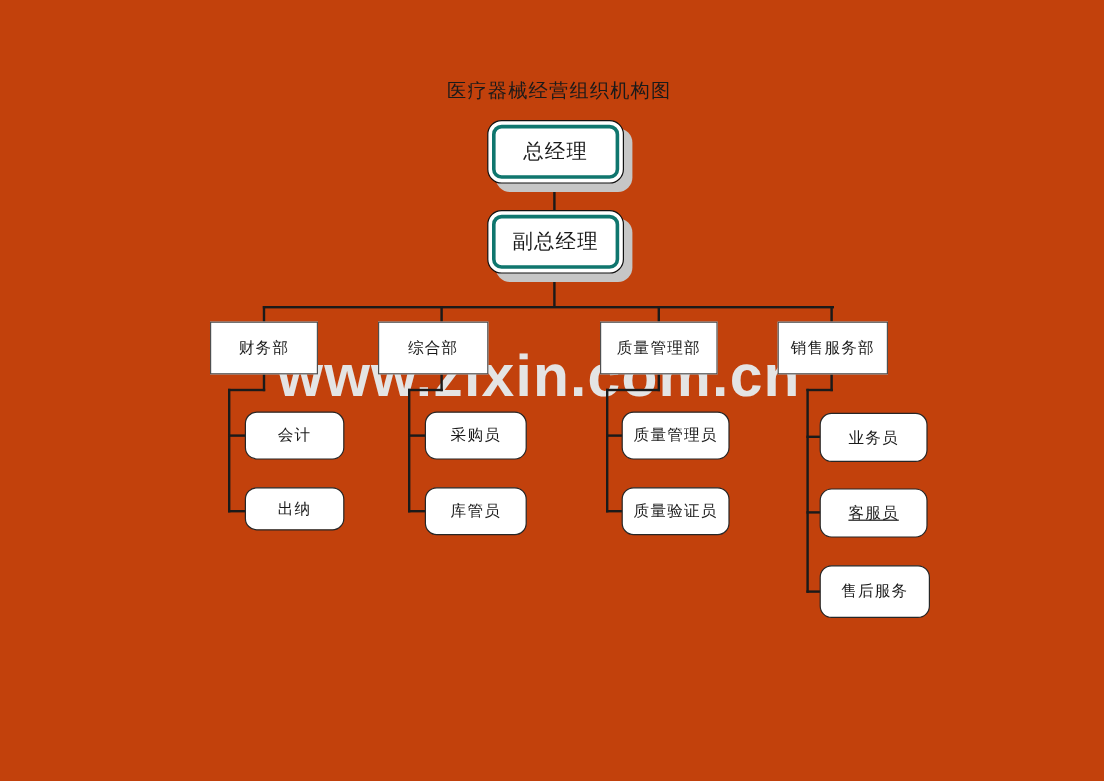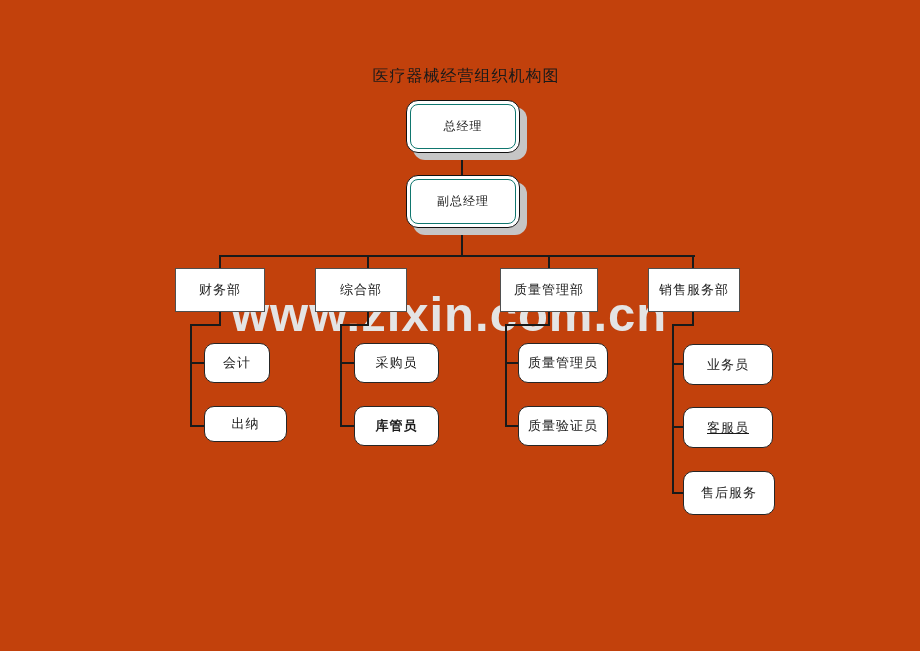--- a/index.html
+++ b/index.html
@@ -61,26 +61,26 @@
     background:#ffffff;
     border:1.5px solid #111111;
     border-radius:12px;
     padding:3px;
     box-shadow:7px 7px 0 0 #c6c6c6;
     z-index:3;
   }
   .dbox-inner{
     box-sizing:border-box;
     width:100%;height:100%;
-    border:1px solid #0f766e;
+    border:3px solid #0f766e;
     border-radius:8px;
     display:flex;
     align-items:center;
     justify-content:center;
-    font-size:12px;
+    font-size:17px;
     letter-spacing:1px;
     white-space:nowrap;
   }
 </style>
 </head>
 <body>
 
 <div class="canvas">
 
   <div class="page-title">医疗器械经营组织机构图</div>
@@ -125,25 +125,25 @@
   </div>
   <div class="dbox" style="left:406px;top:175px;width:114px;height:53px;">
     <div class="dbox-inner">副总经理</div>
   </div>
 
   <div class="box dept" style="left:175px;top:268px;width:90px;height:44px;">财务部</div>
   <div class="box dept" style="left:315px;top:268px;width:92px;height:44px;">综合部</div>
   <div class="box dept" style="left:500px;top:268px;width:98px;height:44px;">质量管理部</div>
   <div class="box dept" style="left:648px;top:268px;width:92px;height:44px;">销售服务部</div>
 
-  <div class="box sub" style="left:204px;top:343px;width:66px;height:40px;text-align:center;">会计</div>
+  <div class="box sub" style="left:204px;top:343px;width:83px;height:40px;text-align:center;">会计</div>
   <div class="box sub" style="left:204px;top:406px;width:83px;height:36px;">出纳</div>
 
   <div class="box sub" style="left:354px;top:343px;width:85px;height:40px;text-align:right;">采购员</div>
-  <div class="box sub" style="left:354px;top:406px;width:85px;height:40px;font-weight:bold;">库管员</div>
+  <div class="box sub" style="left:354px;top:406px;width:85px;height:40px;">库管员</div>
 
   <div class="box sub" style="left:518px;top:343px;width:90px;height:40px;">质量管理员</div>
   <div class="box sub" style="left:518px;top:406px;width:90px;height:40px;">质量验证员</div>
 
   <div class="box sub" style="left:683px;top:344px;width:90px;height:41px;">业务员</div>
   <div class="box sub" style="left:683px;top:407px;width:90px;height:41px;text-decoration:underline;">客服员</div>
   <div class="box sub" style="left:683px;top:471px;width:92px;height:44px;">售后服务</div>
 
 </div>
 

